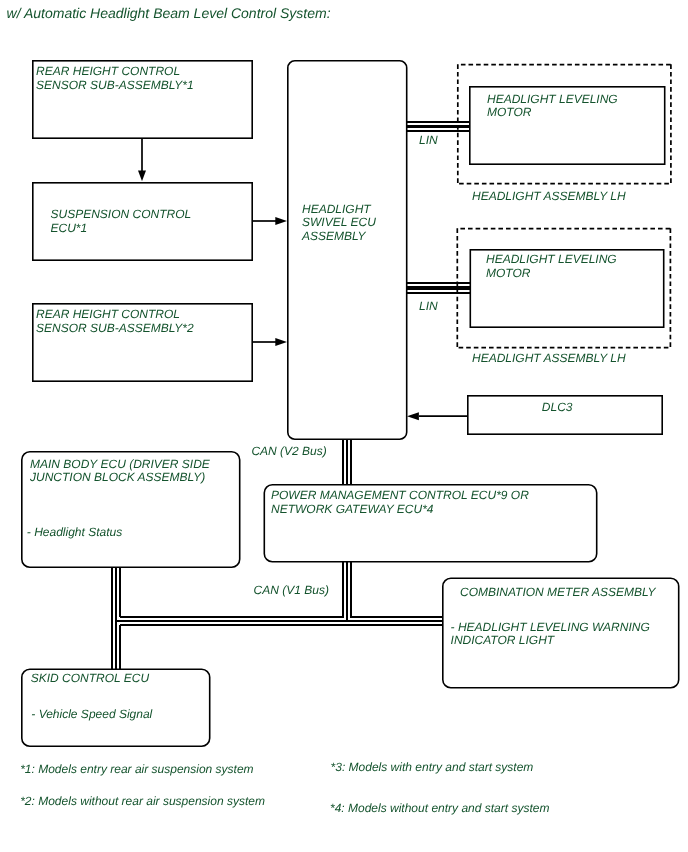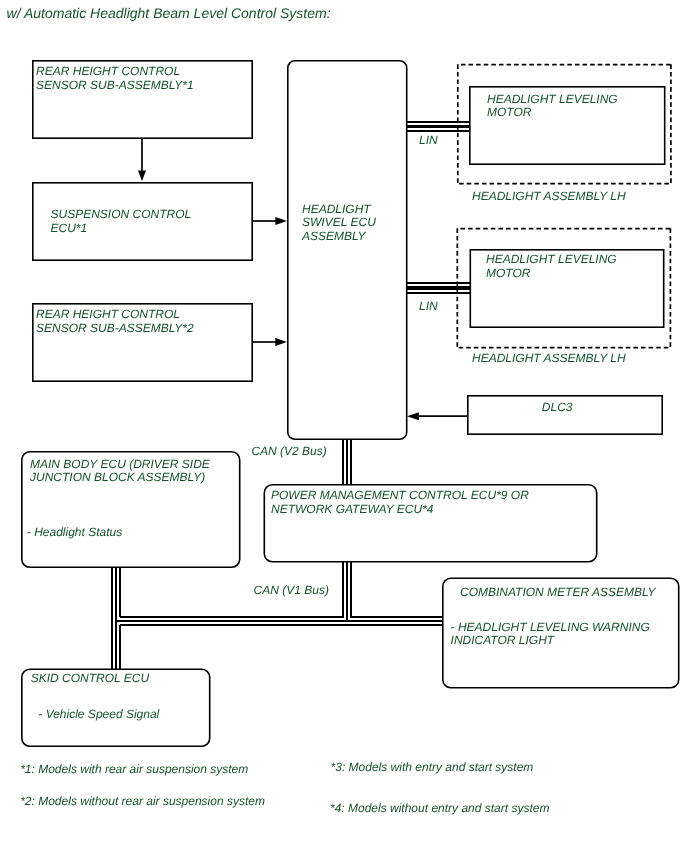--- a/index.html
+++ b/index.html
@@ -139,32 +139,32 @@
 <svg class="abs" style="left:259px;top:480px;" width="344" height="88">
       <rect x="5.3" y="4.8" width="332.4" height="76.9" rx="8" ry="8" fill="#fff" stroke="#000" stroke-width="1.6"></rect>
     </svg>
 <div class="t" style="left:271px;top:489.0px;">POWER MANAGEMENT CONTROL ECU*9 OR
 NETWORK GATEWAY ECU*4</div>
 
 <svg class="abs" style="left:17px;top:664px;" width="199" height="88">
       <rect x="4.8" y="5.3" width="187.9" height="76.9" rx="8" ry="8" fill="#fff" stroke="#000" stroke-width="1.6"></rect>
     </svg>
 <div class="t" style="left:30.7px;top:672.1px;text-align:right;">SKID CONTROL ECU</div>
-<div class="t" style="left:31.3px;top:708.3px;margin-left:7px;">- Vehicle Speed Signal</div>
+<div class="t" style="left:31.3px;top:708.3px;">- Vehicle Speed Signal</div>
 
 <svg class="abs" style="left:438px;top:573px;" width="247" height="120">
       <rect x="4.8" y="5.3" width="235.9" height="109.4" rx="8" ry="8" fill="#fff" stroke="#000" stroke-width="1.6"></rect>
     </svg>
 <div class="t" style="left:460px;top:586.1px;">COMBINATION METER ASSEMBLY</div>
 <div class="t" style="left:450.6px;top:620.8px;">- HEADLIGHT LEVELING WARNING
 INDICATOR LIGHT</div>
 
 <div class="t" style="left:419px;top:133.9px;">LIN</div>
 <div class="t" style="left:419px;top:299.5px;">LIN</div>
 <div class="t" style="left:251.4px;top:444.7px;">CAN (V2 Bus)</div>
 <div class="t" style="left:253.6px;top:584px;">CAN (V1 Bus)</div>
 
-<div class="t" style="left:20.2px;top:762.8px;">*1: Models with rear air suspension system</div>
+<div class="t" style="left:20.2px;top:762.8px;">*1: Models entry rear air suspension system</div>
 <div class="t" style="left:20.2px;top:795.2px;">*2: Models without rear air suspension system</div>
 <div class="t" style="left:330.6px;top:761.2px;">*3: Models with entry and start system</div>
 <div class="t" style="left:330.0px;top:802px;">*4: Models without entry and start system</div>
 
 </div>
 
 </body></html>

